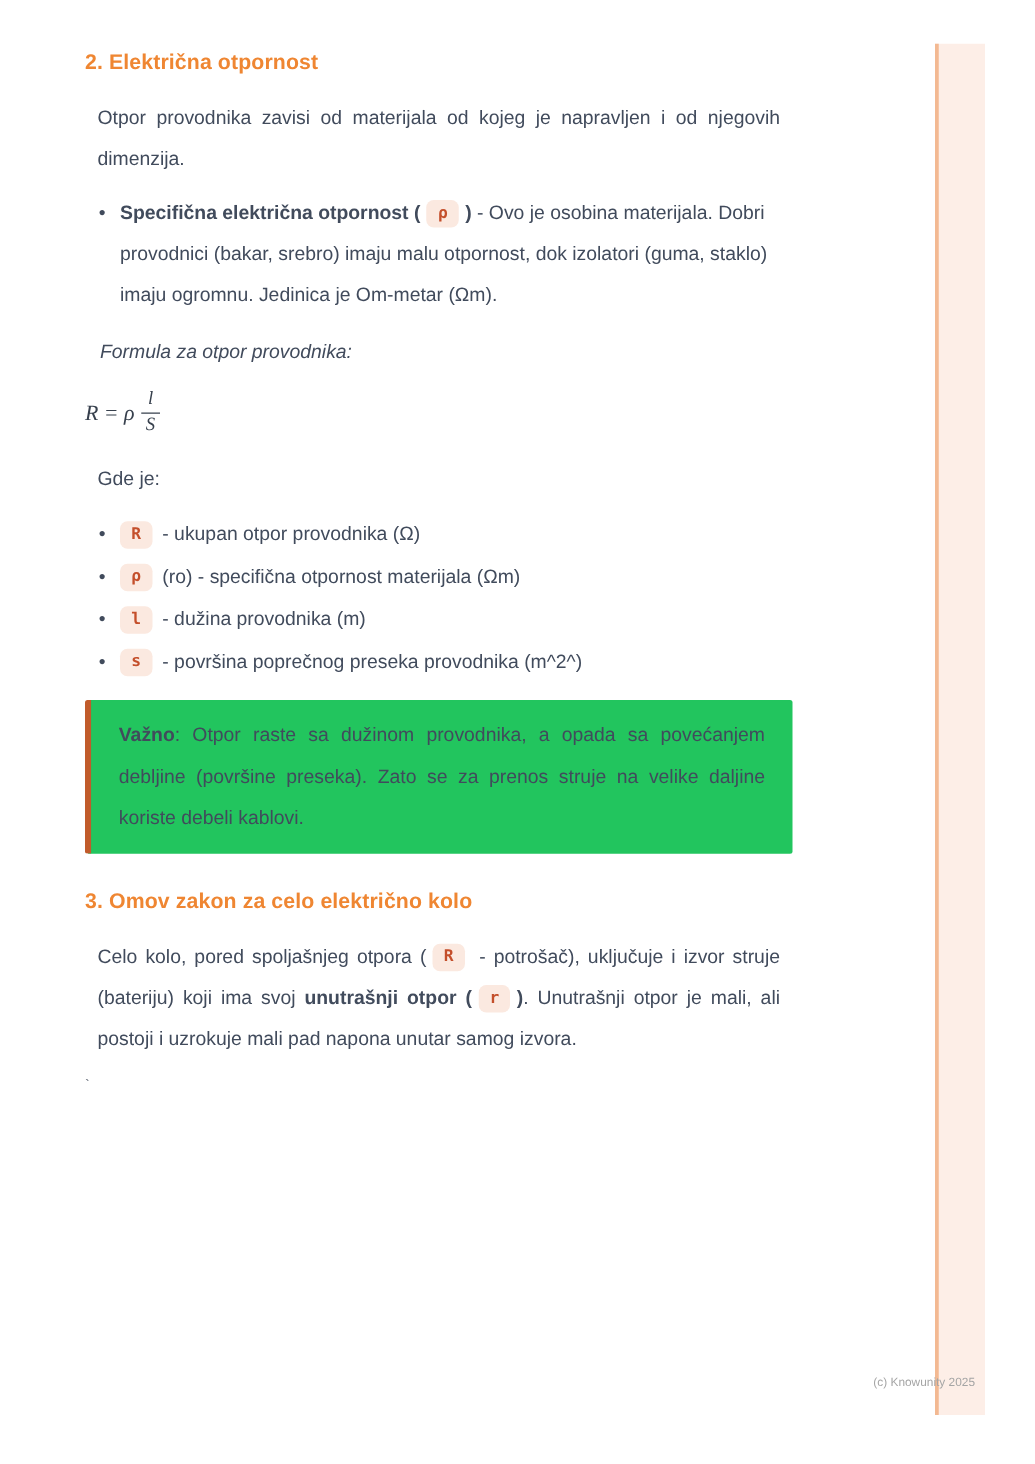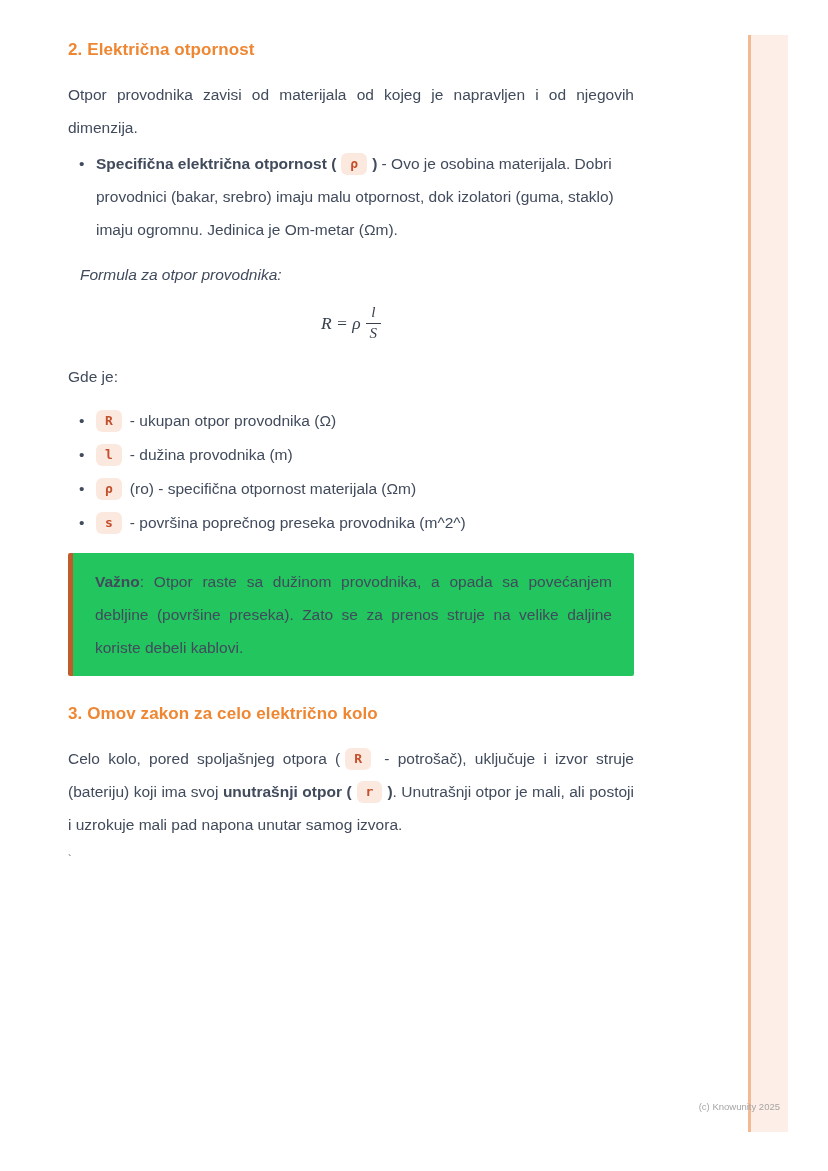--- a/index.html
+++ b/index.html
@@ -12,34 +12,34 @@
     background:#fdeee7;border-left:3px solid #f3b992;z-index:1;
   }
   .content{
     position:absolute;left:68px;top:38px;width:566px;
     font-size:15.5px;line-height:33px;z-index:2;
   }
   h2{
     color:#ef8632;font-size:17px;line-height:23px;font-weight:700;
     margin:0 0 17px 0;letter-spacing:0.1px;
   }
-  p{margin:0;}
+  p{margin:10px;}
   .justify{text-align:justify;}
   .b{font-weight:700;}
   .badge{
     display:inline-block;background:#fbe9e0;color:#c44f2b;
     font-family:"DejaVu Sans Mono",monospace;font-size:13px;font-weight:700;
     line-height:14px;padding:4px 9px;border-radius:6px;margin:0 5px;
     vertical-align:1px;
   }
   ul.bullets{list-style:none;margin:3px 0 0 0;padding:0;}
   ul.bullets li{position:relative;padding-left:28px;}
   ul.bullets li::before{content:"•";position:absolute;left:11px;top:0;color:#414b5c;}
   .formula-label{margin:12px;font-style:italic;}
-  .formula-wrap{text-align:center;margin:12px 0 17px 0;}
+  .formula-wrap{text-align:left;margin:12px 0 17px 0;}
   .formula{
     display:inline-flex;align-items:center;
     font-family:"Liberation Serif",serif;font-style:italic;
     font-size:17.5px;color:#37404d;line-height:normal;
   }
   .frac{display:inline-flex;flex-direction:column;align-items:center;margin-left:5px;font-size:15px;line-height:1.3;}
   .frac .num{padding:0 4px;}
   .frac .den{border-top:1.2px solid #37404d;padding:0 4px;}
   ul.symbols{list-style:none;margin:11px 0 0 0;padding:0;}
   ul.symbols li{position:relative;padding-left:28px;line-height:34px;}
@@ -80,22 +80,22 @@
           <span class="num">l</span>
           <span class="den">S</span>
         </span>
       </span>
   </div>
 
   <p>Gde je:</p>
 
   <ul class="symbols">
     <li><span class="badge">R</span><span>- ukupan otpor provodnika (Ω)</span></li>
+    <li><span class="badge">ρ</span><span>(ro) - specifična otpornost materijala (Ωm)</span></li>
     <li><span class="badge">l</span><span>- dužina provodnika (m)</span></li>
-    <li><span class="badge">ρ</span><span>(ro) - specifična otpornost materijala (Ωm)</span></li>
     <li><span class="badge">s</span><span>- površina poprečnog preseka provodnika (m^2^)</span></li>
   </ul>
 
   <div class="callout justify"><span class="b">Važno</span><span>: Otpor raste sa dužinom provodnika, a opada sa povećanjem debljine (površine preseka). Zato se za prenos struje na velike daljine koriste debeli kablovi.</span></div>
 
   <h2>3. Omov zakon za celo električno kolo</h2>
 
   <p class="justify sec3-para"><span>Celo kolo, pored spoljašnjeg otpora (</span><span class="badge">R</span><span> - potrošač), uključuje i izvor struje (bateriju) koji ima svoj </span><span class="b">unutrašnji otpor (</span><span class="badge">r</span><span class="b">)</span><span>. Unutrašnji otpor je mali, ali postoji i uzrokuje mali pad napona unutar samog izvora.</span></p>
 
   <div class="stray">`</div>

